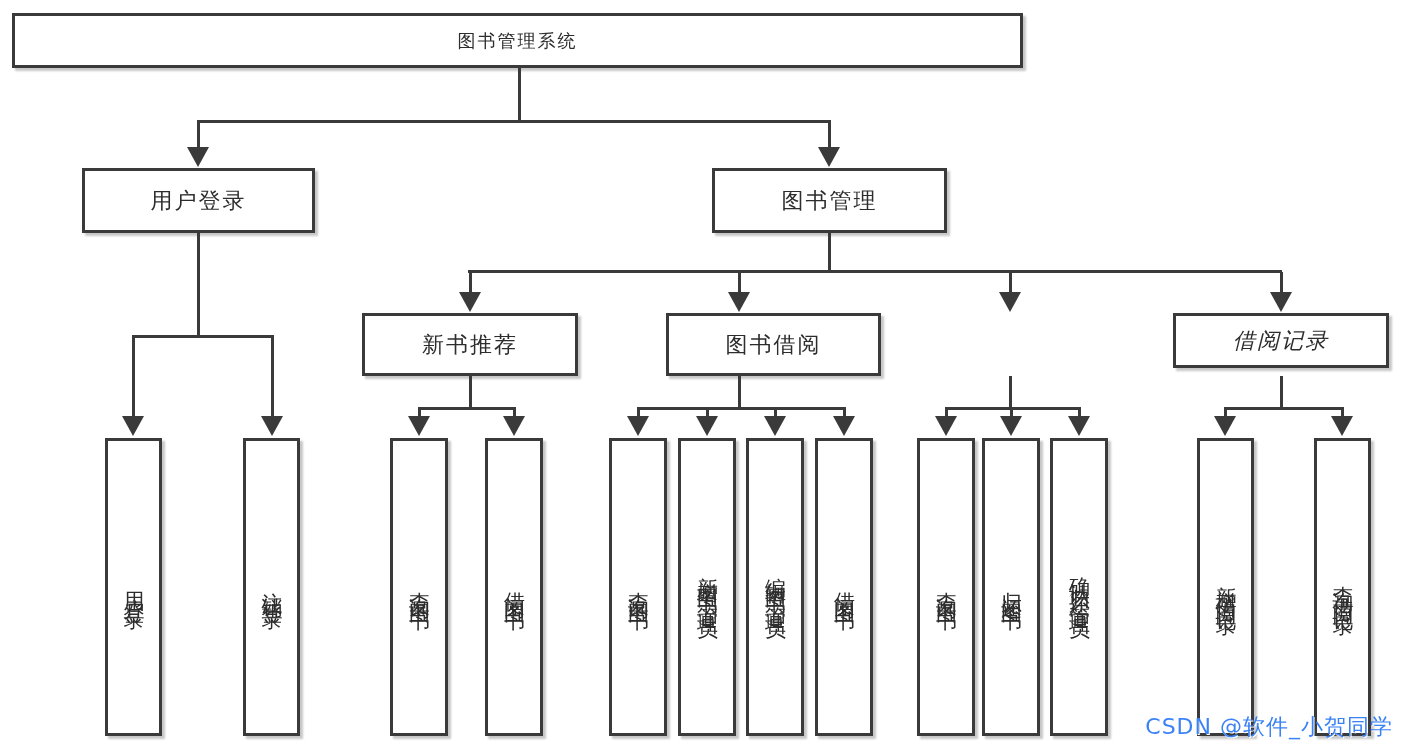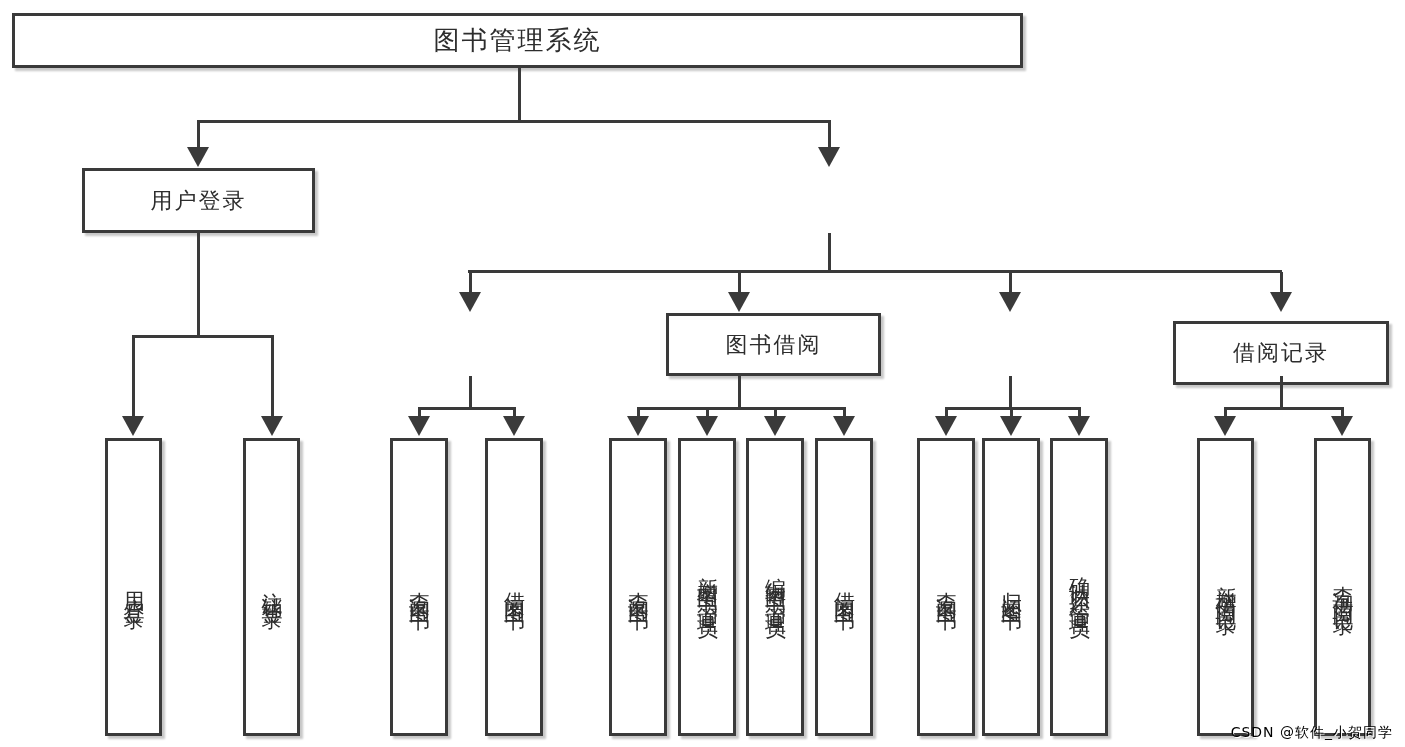--- a/index.html
+++ b/index.html
@@ -8,77 +8,83 @@
     font-family:"DejaVu Sans","Liberation Sans",sans-serif; overflow:hidden;
   }
   
   .box {
     position:absolute; box-sizing:border-box;
     border:3px solid #3a3a3a; background:#ffffff;
     display:flex; align-items:center; justify-content:center;
     box-shadow:3px 3px 2px rgba(0,0,0,0.22);
   }
   .hlabel { font-size:22px; letter-spacing:2px; color:#2d2d2d; white-space:nowrap; }
-  .root .hlabel { font-size:26px;text-align:right; }
+  .root .hlabel { font-size:18px;text-align:right; }
   .vlabel {
     writing-mode:vertical-rl; text-orientation:mixed;
     font-size:21px; letter-spacing:6px; color:#2d2d2d; line-height:1;
   }
   
   .vline { position:absolute; width:3px; background:#3a3a3a; }
   .hline { position:absolute; height:3px; background:#3a3a3a; }
   
   .arrow { position:absolute; width:22px; }
   .arrow::before {
     content:""; position:absolute; left:9.5px; top:0; bottom:14px; width:3px; background:#3a3a3a;
   }
   .arrow::after {
     content:""; position:absolute; bottom:0; left:0; width:0; height:0;
     border-left:11px solid transparent; border-right:11px solid transparent;
     border-top:20px solid #3a3a3a;
   }
   .watermark {
-    position:absolute; right:12px; bottom:5px; font-size:14px; color:#000000;
+    position:absolute; right:12px; bottom:5px; font-size:22px; color:#3b82f6;
     text-shadow:1px 1px 0 #ffffff; white-space:nowrap; letter-spacing:1px;
   }
 </style>
 </head>
 <body>
 
 <div class="canvas">
 
   <div class="box root" style="left:12px;top:13px;width:1011px;height:55px;">
     <span class="hlabel">图书管理系统</span>
   </div>
 
   <div class="vline" style="left:518px;top:68px;height:55px;"></div>
   <div class="hline" style="left:197px;top:120px;width:634px;"></div>
   <div class="arrow" style="left:187px;top:121px;height:46px;"></div>
   <div class="arrow" style="left:818px;top:121px;height:46px;"></div>
 
   <div class="box" style="left:82px;top:168px;width:233px;height:65px;">
     <span class="hlabel">用户登录</span>
   </div>
+  <div class="box" style="left:712px;top:168px;width:235px;height:65px;">
+    <span class="hlabel">图书管理</span>
+  </div>
 
   <div class="vline" style="left:197px;top:233px;height:105px;"></div>
   <div class="hline" style="left:132px;top:335px;width:142px;"></div>
   <div class="arrow" style="left:122px;top:336px;height:100px;"></div>
   <div class="arrow" style="left:261px;top:336px;height:100px;"></div>
 
   <div class="vline" style="left:828px;top:233px;height:40px;"></div>
   <div class="hline" style="left:468px;top:270px;width:814px;"></div>
   <div class="arrow" style="left:459px;top:272px;height:40px;"></div>
   <div class="arrow" style="left:728px;top:272px;height:40px;"></div>
   <div class="arrow" style="left:999px;top:272px;height:40px;"></div>
   <div class="arrow" style="left:1270px;top:272px;height:40px;"></div>
 
+  <div class="box" style="left:362px;top:313px;width:216px;height:63px;">
+    <span class="hlabel">新书推荐</span>
+  </div>
   <div class="box" style="left:632px;top:313px;width:215px;height:63px;margin-left:34px;">
     <span class="hlabel">图书借阅</span>
   </div>
-  <div class="box" style="left:1173px;top:321px;width:216px;height:64px;">
+  <div class="box" style="left:1173px;top:313px;width:216px;height:55px;font-style:italic;">
     <span class="hlabel">借阅记录</span>
   </div>
 
   <div class="vline" style="left:469px;top:376px;height:34px;"></div>
   <div class="hline" style="left:418px;top:407px;width:98px;"></div>
   <div class="arrow" style="left:408px;top:409px;height:27px;"></div>
   <div class="arrow" style="left:503px;top:409px;height:27px;"></div>
 
   <div class="vline" style="left:738px;top:376px;height:34px;"></div>
   <div class="hline" style="left:637px;top:407px;width:209px;"></div>

